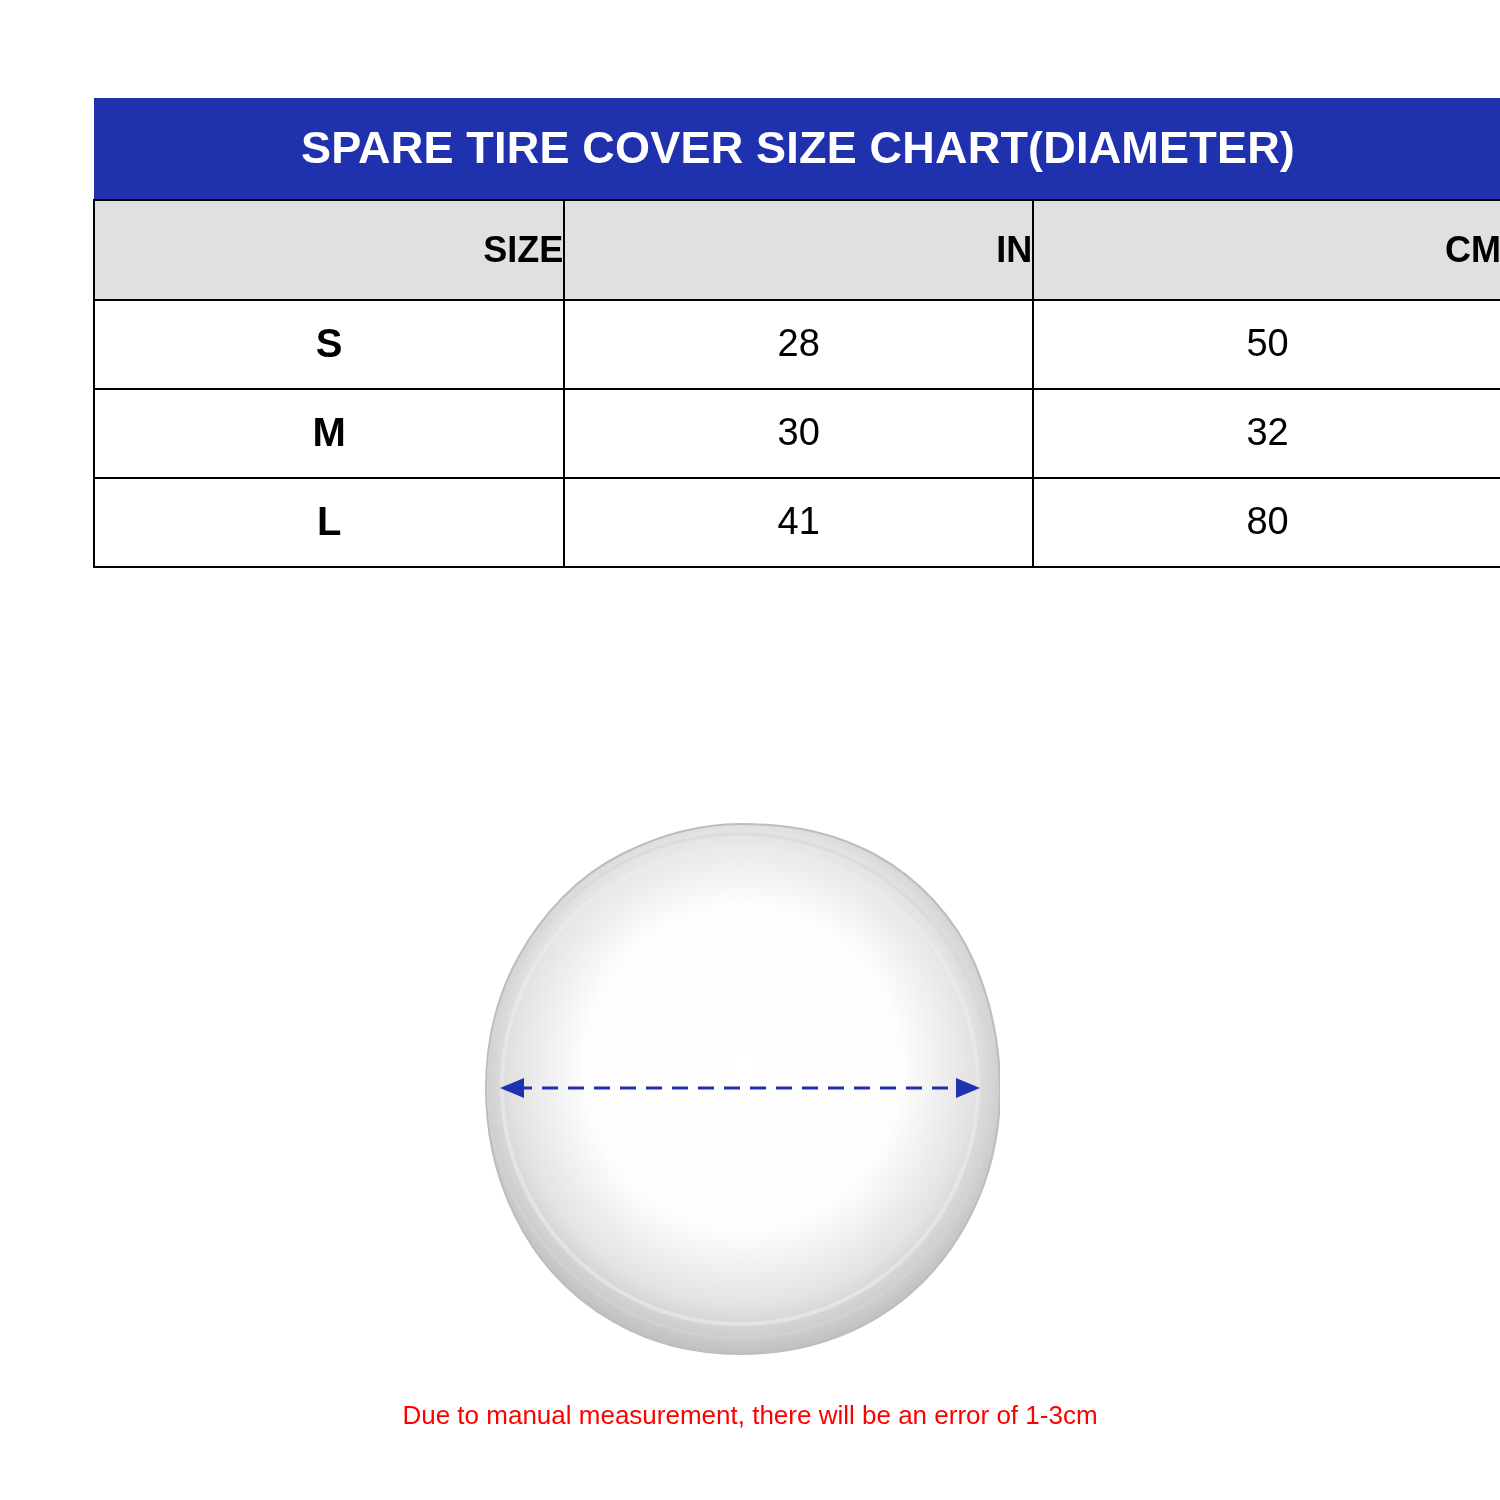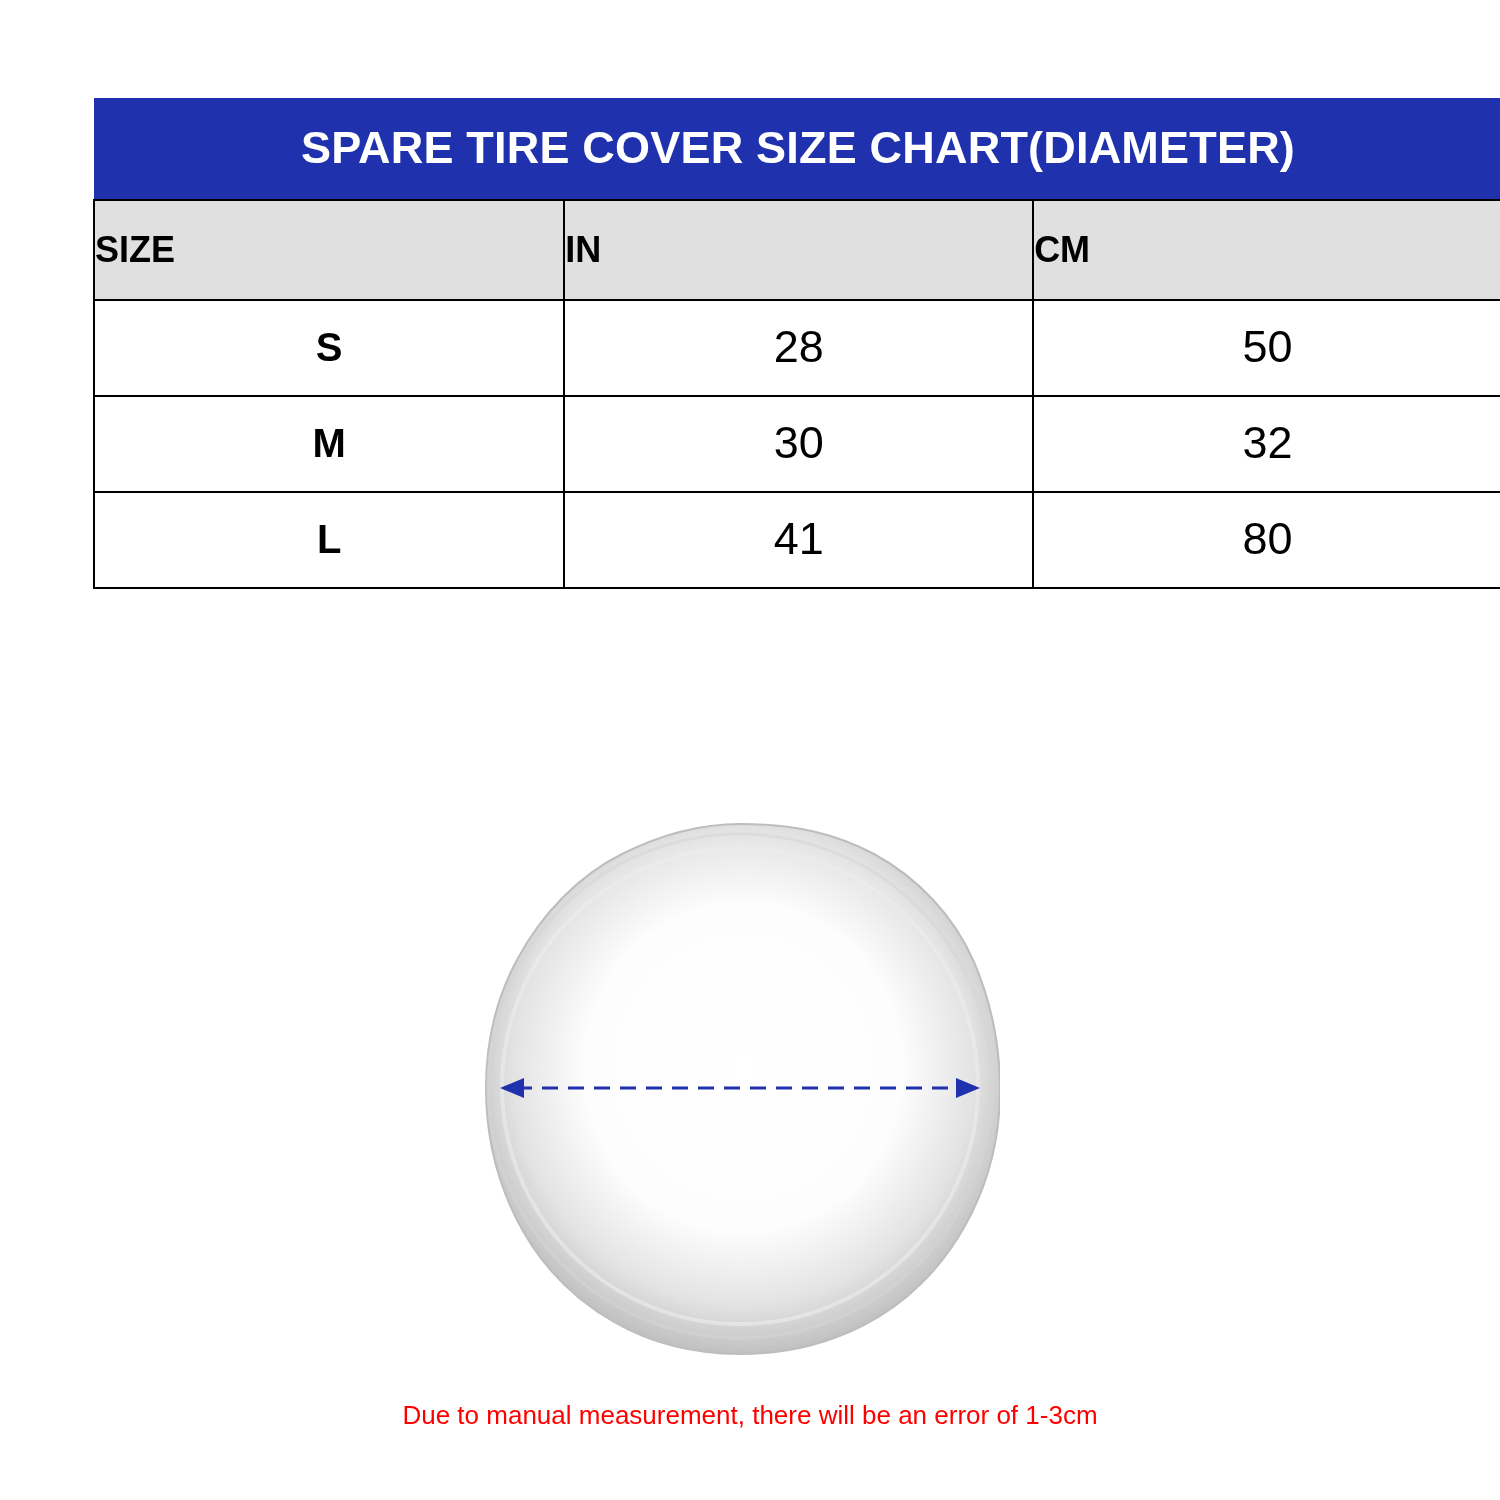--- a/index.html
+++ b/index.html
@@ -37,28 +37,28 @@
     letter-spacing: 0.2px;
     padding: 26px 0 28px 0;
     border: none;
     line-height: 1.05;
   }
   table.size-chart th {
     background: #e0e0e0;
     color: #000000;
     font-size: 36px;
     font-weight: bold;
-    text-align: left;
+    text-align: right;
     padding: 28px 0 28px 0;
     border: 2px solid #000000;
   }
   table.size-chart td.cell {
     border: 2px solid #000000;
     text-align: center;
-    font-size: 45px;
+    font-size: 38px;
     color: #000000;
     padding: 20px 0 22px 0;
     background: #ffffff;
   }
   table.size-chart td.cell.size-col {
     font-weight: bold;
     font-size: 40px;
   }
   
   col.c-size { width: 33.4%; }

